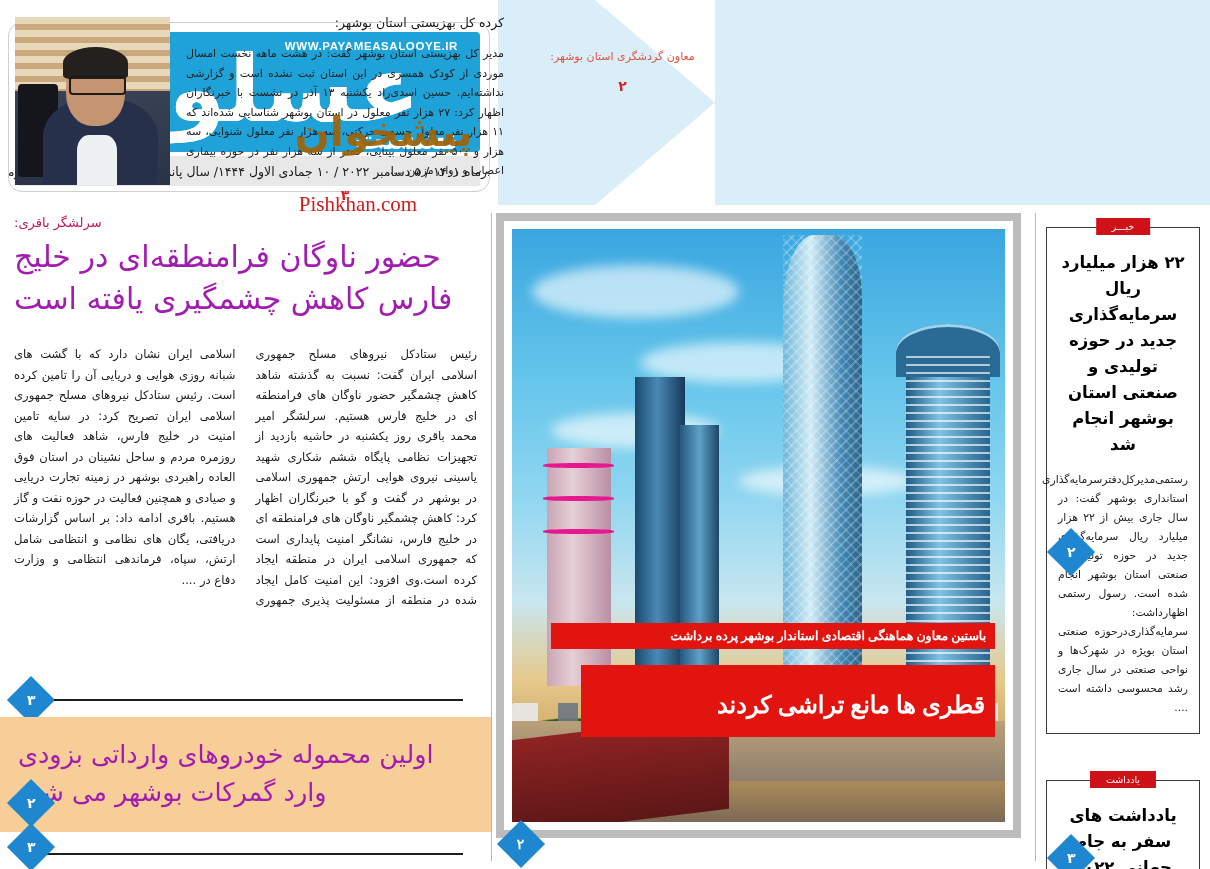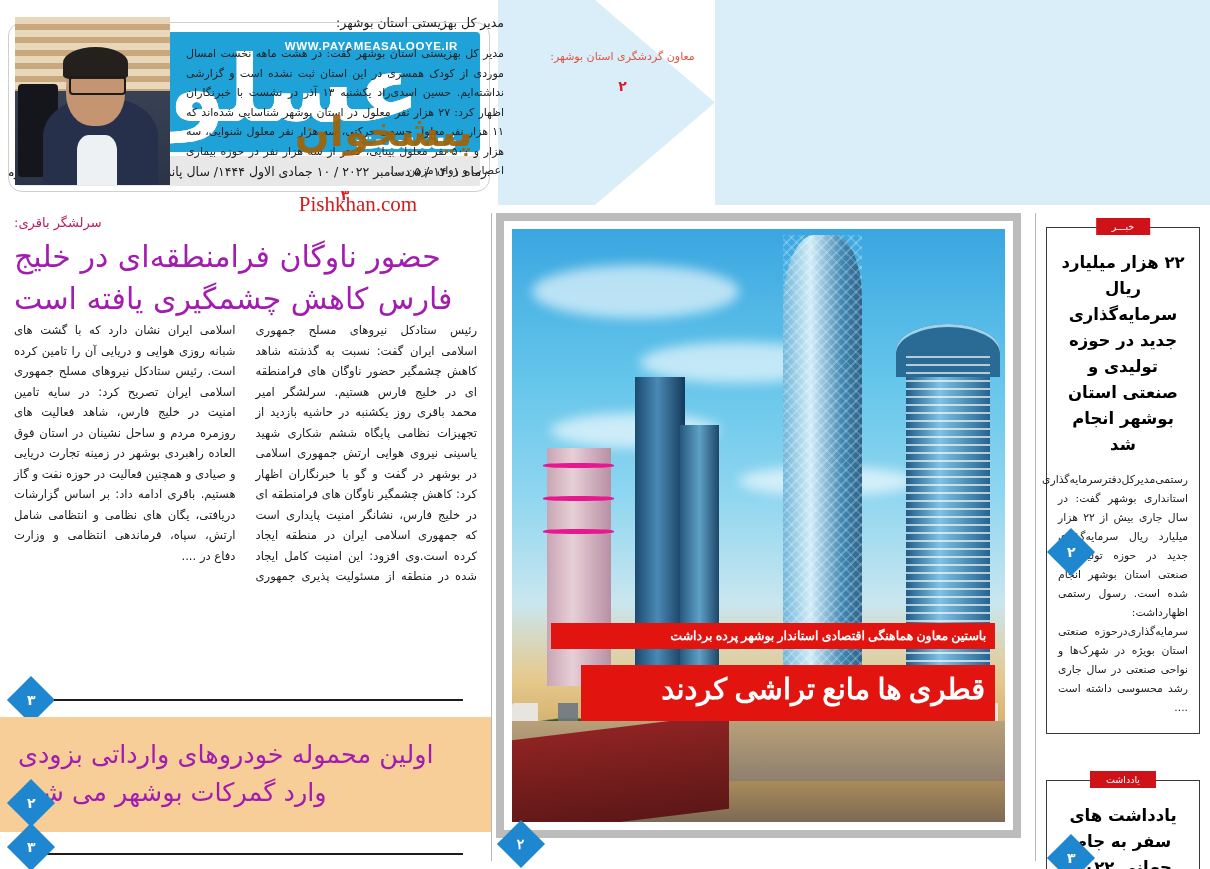--- a/index.html
+++ b/index.html
@@ -139,21 +139,21 @@
   .art{position:relative;padding:0 14px;}
   .art-kicker{
     text-align:left;color:#be185d;font-size:13px;margin:10px 0 6px 0;
   }
   .art-head{
     text-align:left;font-size:30px;line-height:42px;font-weight:normal;color:#a21caf;
   }
   .two-col{
     column-count:2;column-gap:20px;column-rule:none;
     font-size:11.6px;line-height:20.5px;color:#1c1c1c;text-align:justify;
-    margin-top:0;
+    margin-top:24px;
   }
   .rule-line{height:2px;background:#1d1d1d;margin:0 14px;}
 
   .diamond{
     position:absolute;width:34px;height:34px;background:#1f86d0;
     transform:rotate(45deg);
     display:flex;align-items:center;justify-content:center;
   }
   .diamond span{
     transform:rotate(-45deg);color:#fff;font-size:14px;font-weight:bold;
@@ -218,22 +218,22 @@
   .kerb{position:absolute;left:0;width:42%;bottom:0;height:9%;background:#cfcac2;
     transform:skewY(-7deg);}
 
   .cap-kicker{
     position:absolute;left:8%;right:2%;top:66.5%;
     background:#e1140f;color:#fff;font-size:12.5px;font-weight:bold;
     padding:5px 9px;text-align:right;line-height:16px;
   }
   .cap-head{
     position:absolute;left:14%;right:2%;top:73.5%;
-    background:#e1140f;color:#fff;font-size:29px;font-weight:bold;
-    padding:2px 10px 10px 10px;text-align:right;line-height:44px;white-space:nowrap;
+    background:#e1140f;color:#fff;font-size:24px;font-weight:bold;
+    padding:18px 10px 10px 10px;text-align:right;line-height:44px;white-space:nowrap;
   }
 
   
   .col-right{position:absolute;left:1036px;top:0;width:174px;height:752px;}
   .side-box{
     position:relative;margin:22px 10px 0 10px;
     border:1px solid #3a3a3a;padding:22px 11px 16px 11px;box-sizing:border-box;
   }
   .side-badge{
     position:absolute;right:50%;transform:translateX(50%);top:-10px;
@@ -270,21 +270,21 @@
       <div class="wm-script">پیشخوان</div>
       <div class="wm-dom">Pishkhan.com</div>
     </div>
 
     <div class="hs-tourism">
       <div class="hs-kicker">معاون گردشگری استان بوشهر:</div>
       <div class="pg-red">۲</div>
     </div>
 
     <div class="hs-behzisti">
-      <div class="hs-kicker">مدیر کل بهزیستی استان بوشهر:</div>
+      <div class="hs-kicker">کرده کل بهزیستی استان بوشهر:</div>
       <div class="hs-body">مدیر کل بهزیستی استان بوشهر گفت: در هشت ماهه نخست امسال موردی از کودک همسری در این استان ثبت نشده است و گزارشی نداشته‌ایم. حسین اسدی‌راد یکشنبه ۱۳ آذر در نشست با خبرنگاران اظهار کرد: ۲۷ هزار نفر معلول در استان بوشهر شناسایی شده‌اند که ۱۱ هزار نفر معلول جسمی حرکتی، سه هزار نفر معلول شنوایی، سه هزار و ۵۰۰ نفر معلول بینایی، کمتر از سه هزار نفر در حوزه بیماری اعصاب و روان مزمن ....</div>
       <div class="pg-red">۳</div>
     </div>
 
     <div class="hs-photo">
       <div class="blinds"></div>
       <div class="camera"></div>
       <div class="suit"></div>
       <div class="shirt"></div>
       <div class="head"></div>

